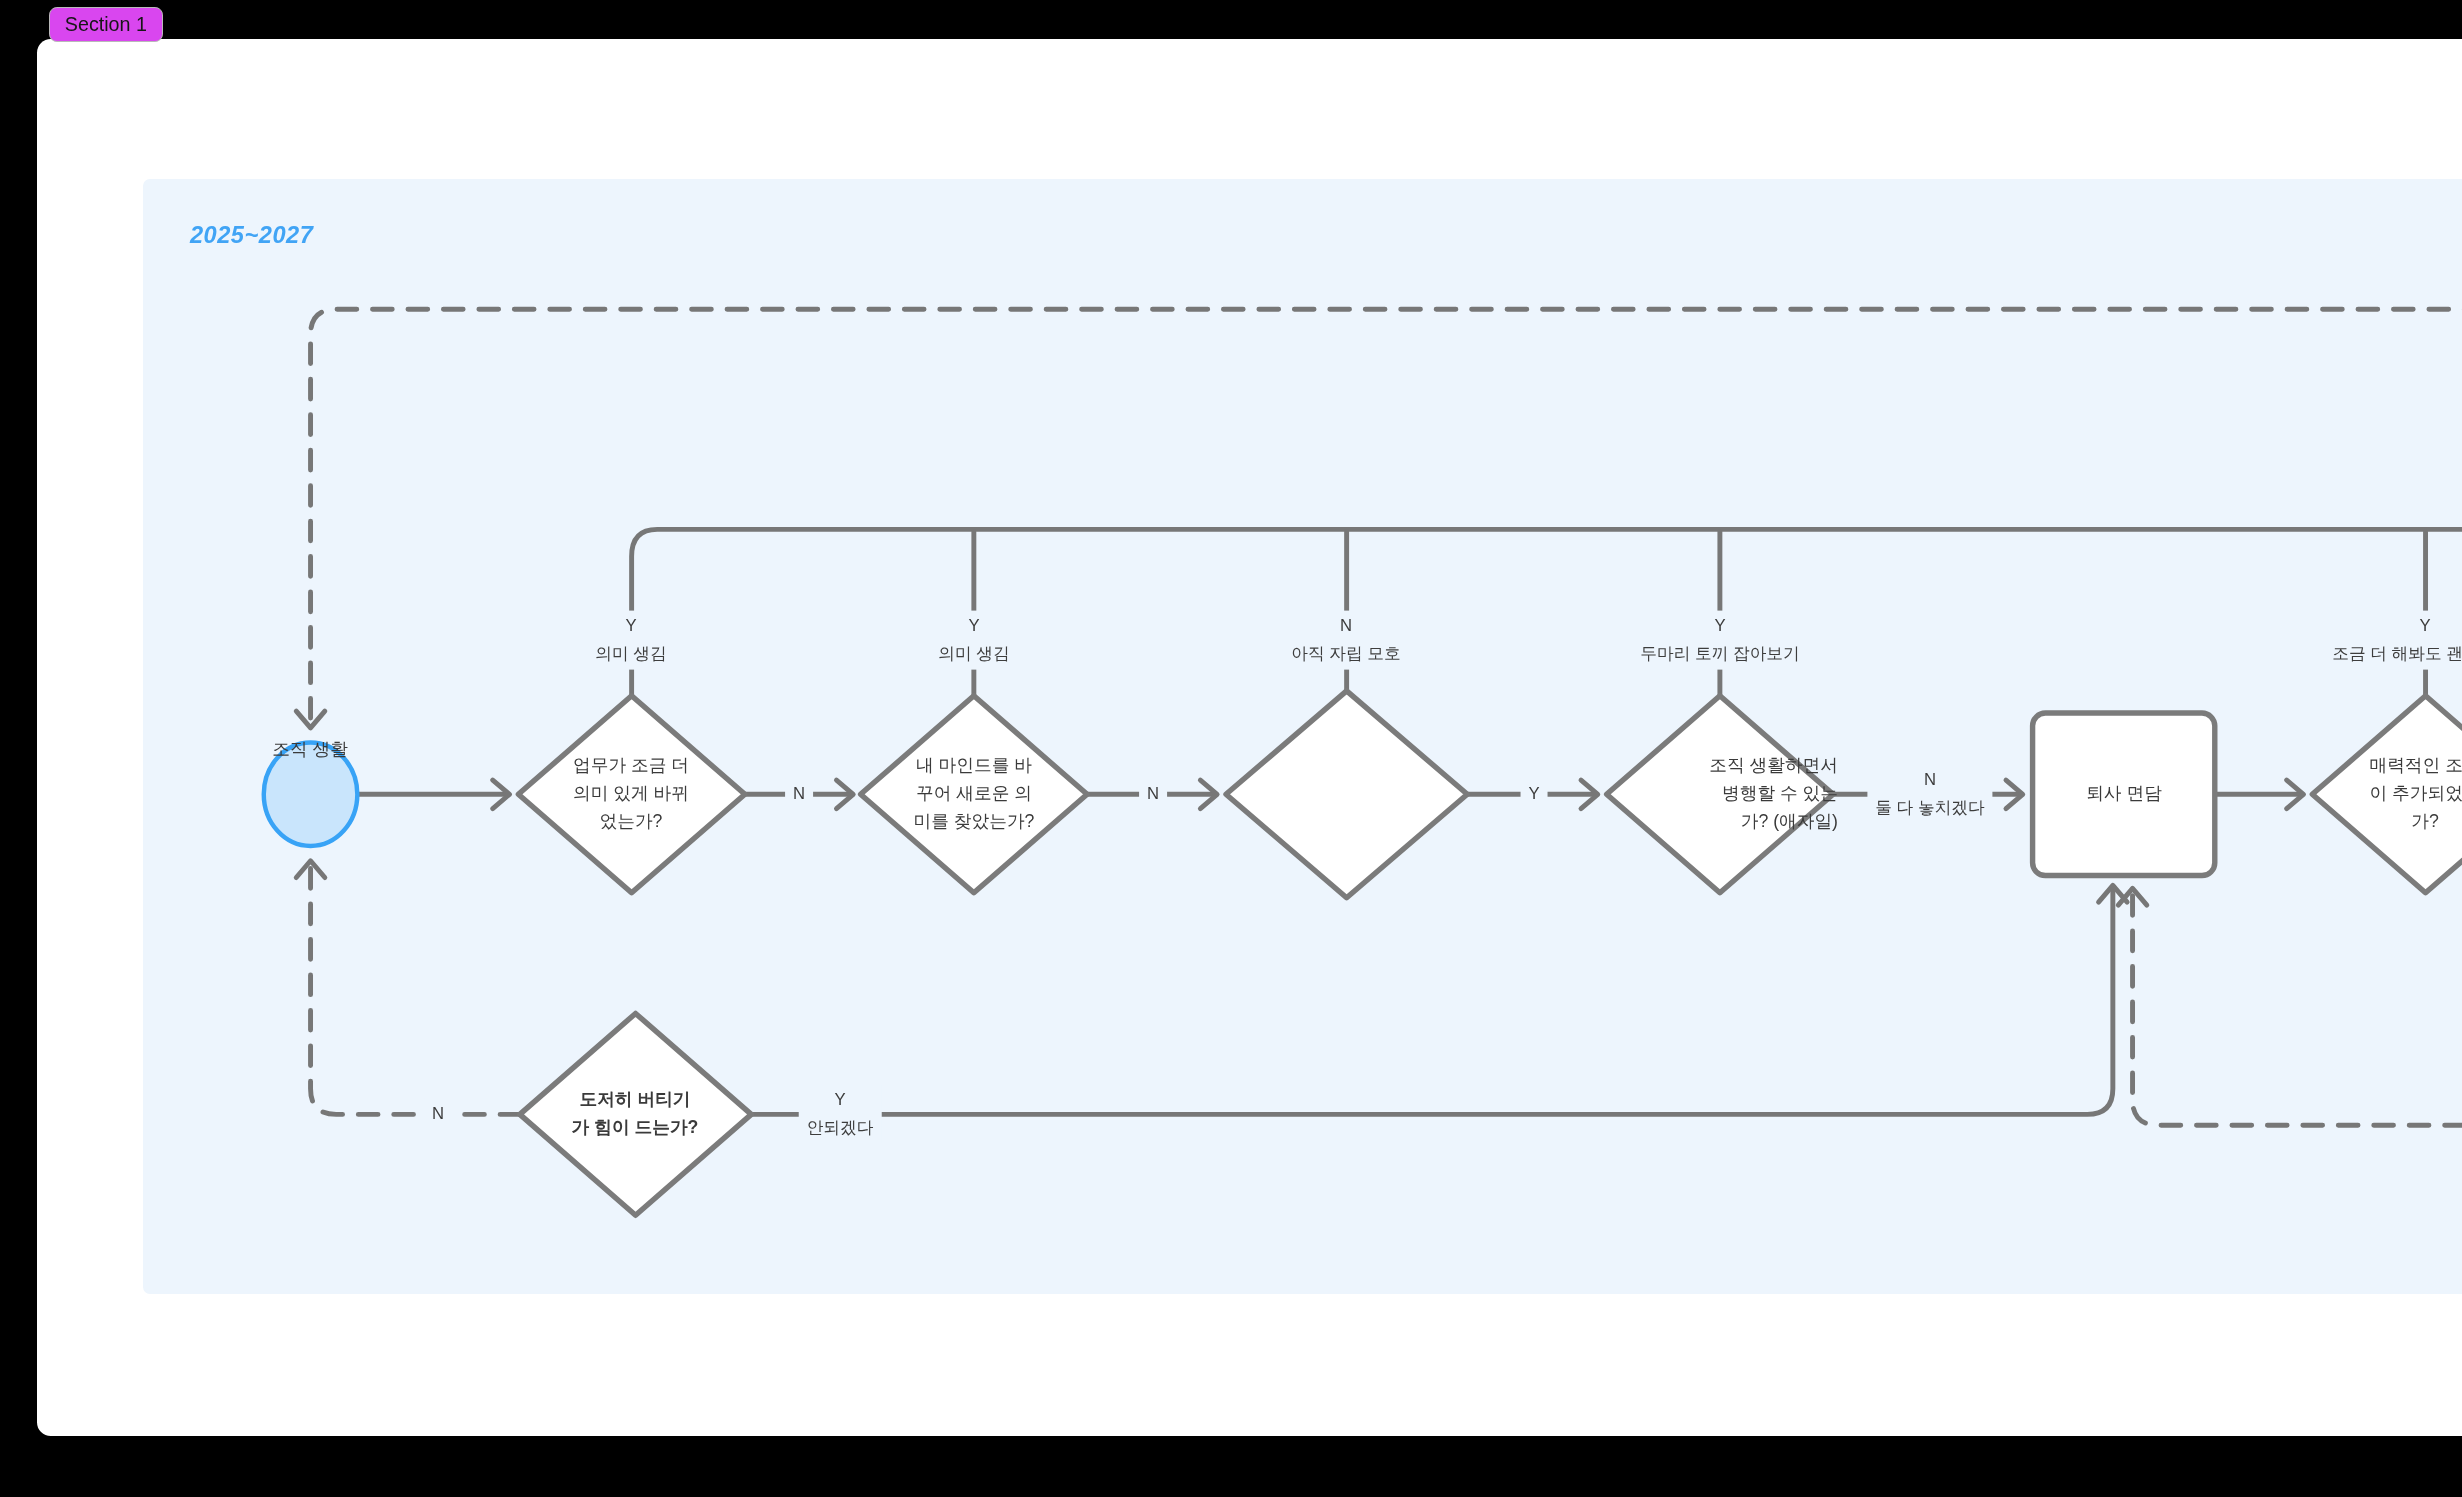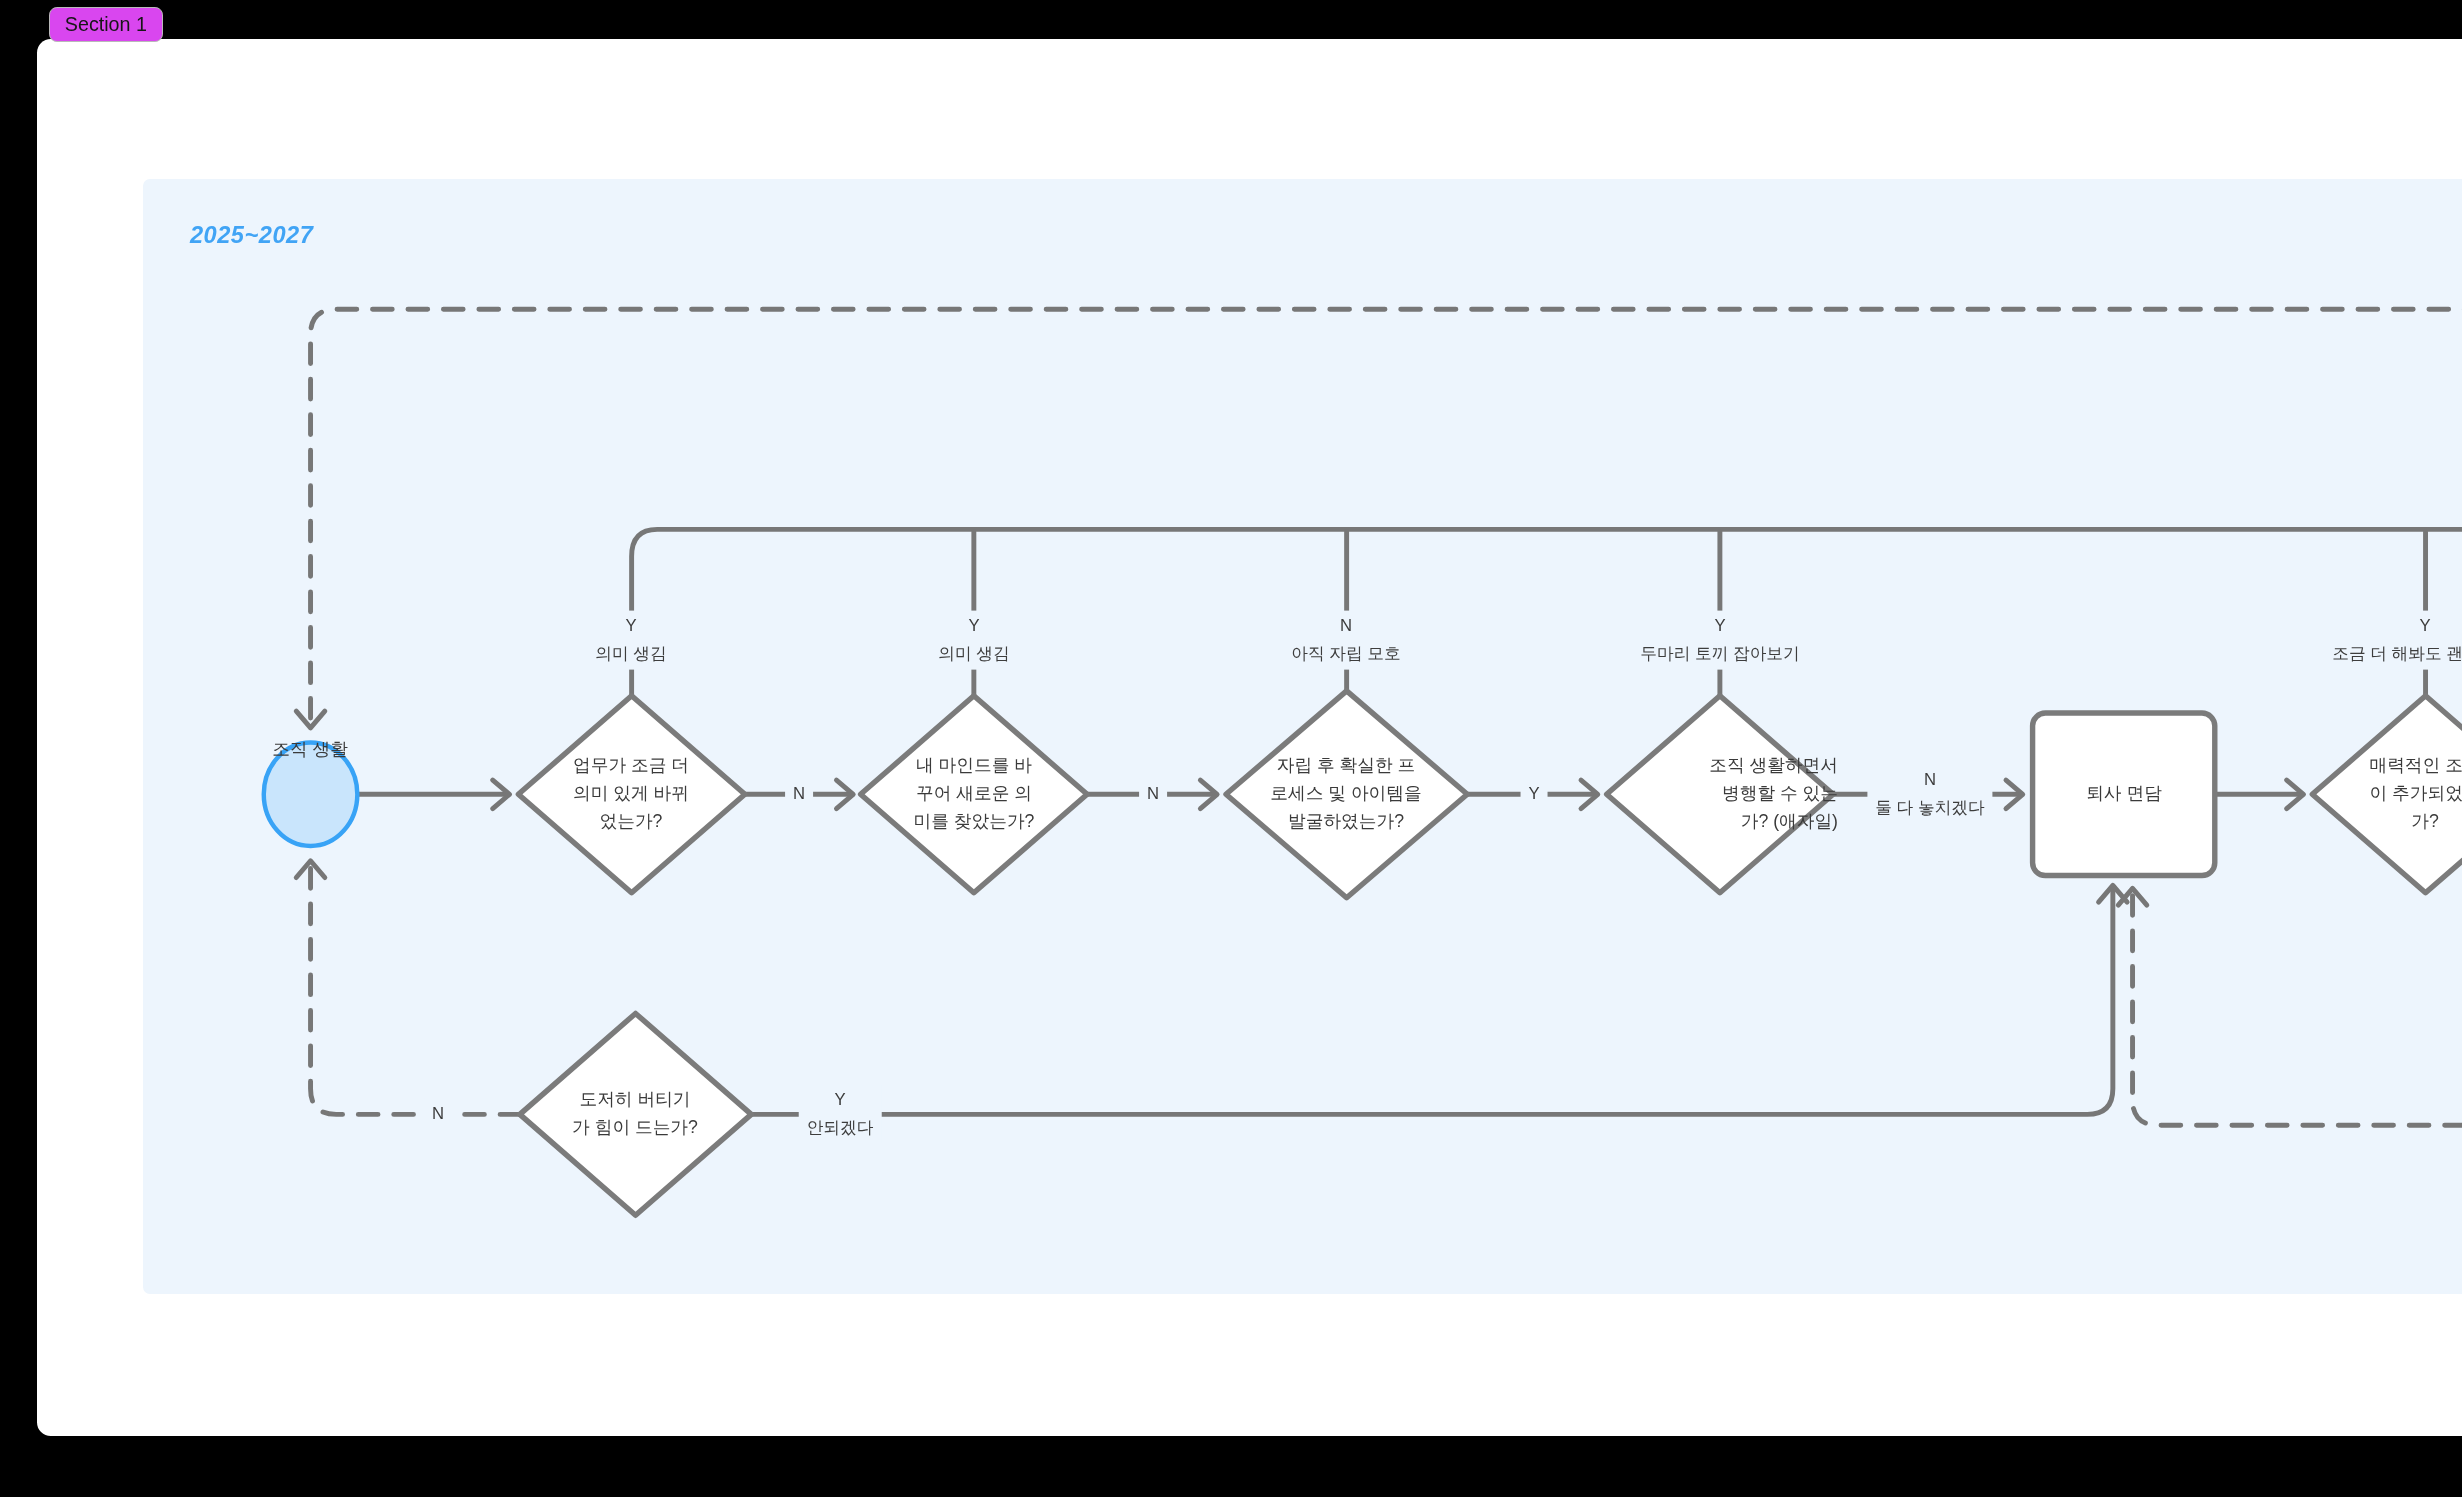--- a/index.html
+++ b/index.html
@@ -83,32 +83,29 @@
     <ellipse cx="5585" cy="1072" rx="105" ry="130" fill="#c9e5fc" stroke="#38a3f6" stroke-width="11"></ellipse>
   </svg>
 
   <div class="node-label small" style="left:310px;top:750px;">조직 생활</div>
   <div class="node-label" style="left:631px;top:794px;">업무가 조금 더
 의미 있게 바뀌
 었는가?</div>
   <div class="node-label" style="left:974px;top:794px;">내 마인드를 바
 꾸어 새로운 의
 미를 찾았는가?</div>
-  <div class="node-label" style="left:1346px;top:794px;">자립 후 확실한 프
-로세스 및 아이템을
-발굴하였는가?</div>
   <div class="node-label" style="left:1720px;top:794px;text-align:right;">조직 생활하면서
 병행할 수 있는
 가? (애자일)</div>
   <div class="node-label small" style="left:2124px;top:794px;">퇴사 면담</div>
   <div class="node-label" style="left:2425px;top:794px;">매력적인 조건
 이 추가되었는
 가?</div>
 
-  <div class="node-label" style="left:635px;top:1114px;">도저히 버티기
+  <div class="node-label" style="left:635px;top:1114px;font-weight:bold;">도저히 버티기
 가 힘이 드는가?</div>
 
   <div class="lbl on-section" style="left:631px;top:640px;">Y
 의미 생김</div>
   <div class="lbl on-section" style="left:974px;top:640px;">Y
 의미 생김</div>
   <div class="lbl on-section" style="left:1346px;top:640px;">N
 아직 자립 모호</div>
   <div class="lbl on-section" style="left:1720px;top:640px;">Y
 두마리 토끼 잡아보기</div>

